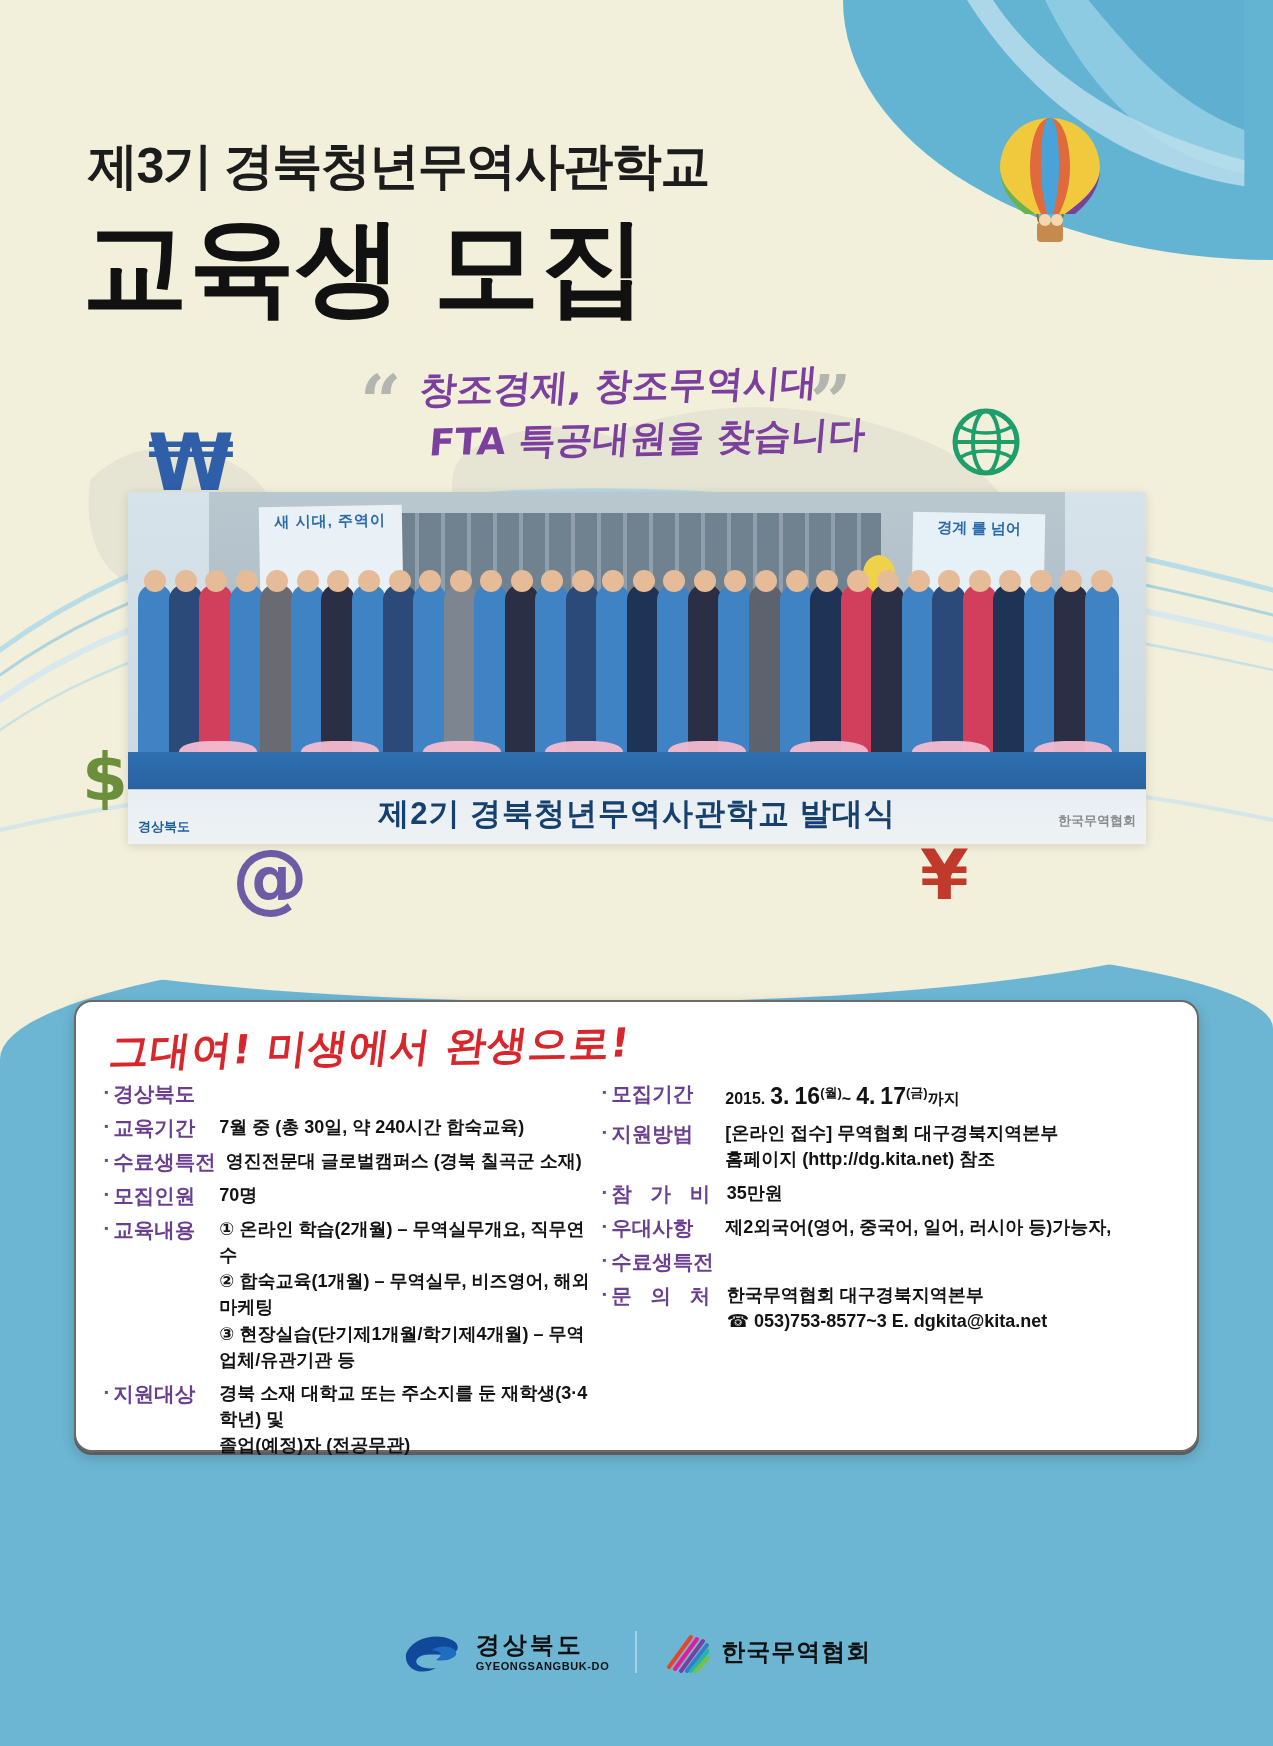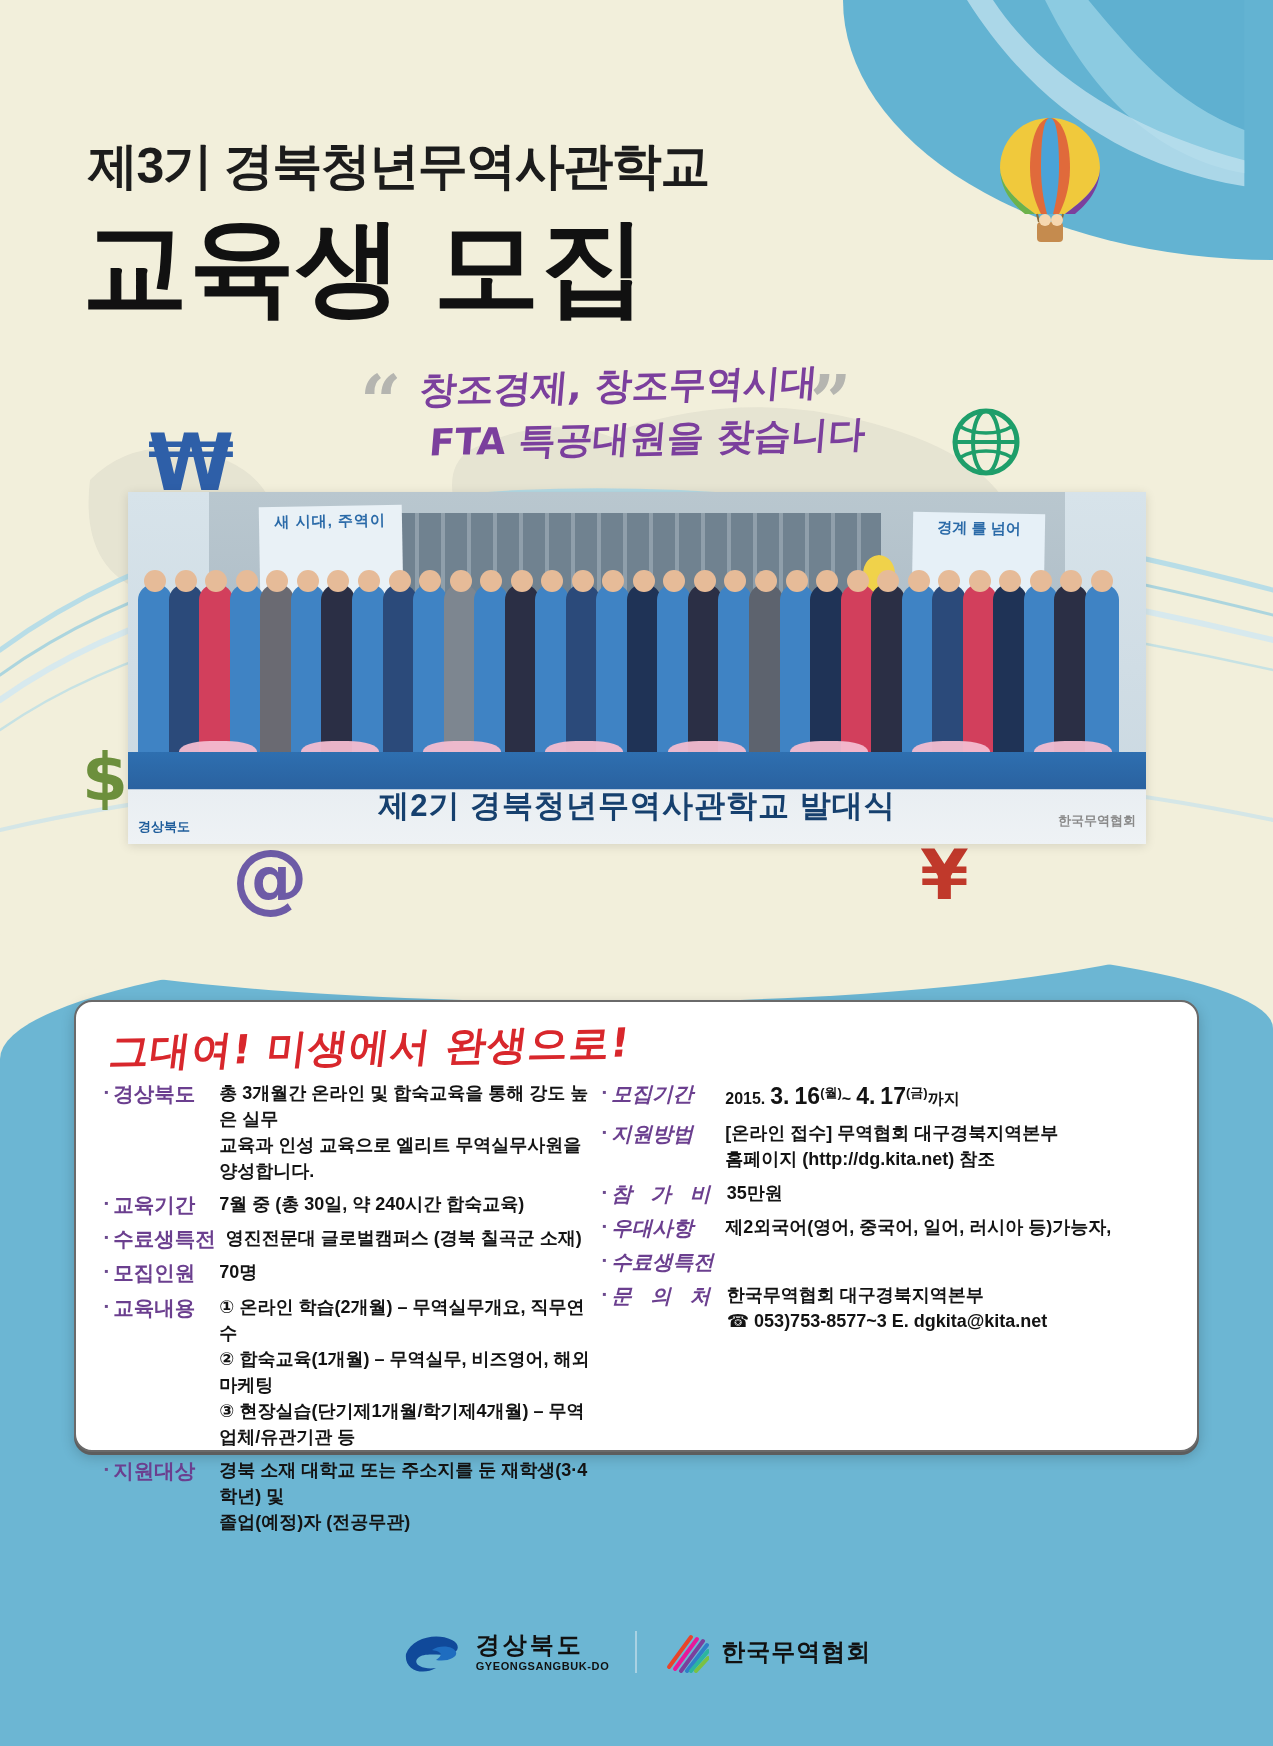--- a/index.html
+++ b/index.html
@@ -142,21 +142,21 @@
   .crowd i::before {
     content: ""; position: absolute; left: 50%; top: -14px;
     width: 22px; height: 22px; border-radius: 50%;
     background: #e6bb98; transform: translateX(-50%);
   }
   .ribbon {
     position: absolute; left: 0; bottom: 0; width: 100%; height: 26%;
     background: linear-gradient(180deg,#2e6fb0 0%, #2a62a0 40%, #e9eef2 41%, #eef2f5 100%);
   }
   .ribbon-text {
-    position: absolute; left: 0; right: 0; bottom: 17px; text-align: center;
+    position: absolute; left: 0; right: 0; bottom: 9px; text-align: center;
     font-size: 31px; font-weight: bold; color: #16406e;
     letter-spacing: 1px; white-space: nowrap;
   }
   .ribbon-logo-l {
     position: absolute; left: 10px; bottom: 8px;
     font-size: 13px; color: #1f5d9b; font-weight: bold;
   }
   .ribbon-logo-r {
     position: absolute; right: 10px; bottom: 14px;
     font-size: 13px; color: #8a8a8a; font-weight: bold;
@@ -205,21 +205,21 @@
   .value {
     color: #131313; font-size: 18px; line-height: 1.45;
     padding-left: 10px; font-weight: bold;
   }
   .value .sub { display: block; }
   .date-big { font-size: 23px; font-weight: bold; }
   .date-sm  { font-size: 16px; font-weight: bold; }
   .sup { font-size: 13px; vertical-align: super; }
 
   .col-left .label  { min-width: 96px; }
-  .col-right .label { min-width: 104px; font-style: italic; }
+  .col-right .label { min-width: 104px; }
 
   .benefits .value { line-height: 1.38; font-size: 17px; }
   .footer-logos {
     position: absolute; left: 0; right: 0; top: 1630px;
     display: flex; align-items: center; justify-content: center; gap: 26px;
   }
   .logo-gb { display: flex; align-items: center; gap: 12px; }
   .logo-gb .mark { width: 62px; height: 44px; }
   .logo-gb .txt { line-height: 1; }
   .logo-gb .ko { font-size: 24px; font-weight: bold; color: #111; letter-spacing: 3px; }
@@ -382,24 +382,20 @@
     </div>
   </div>
 
   <div class="card">
     <div class="card-title">그대여! 미생에서 완생으로!</div>
     <div class="cols">
       <div class="col-left" id="col-left">
           <div class="row">
             <span class="bullet">▪</span>
             <div class="label">경상북도</div>
-            <div class="value">
-              <span class="sub">총 3개월간 온라인 및 합숙교육을 통해 강도 높은 실무</span>
-              <span class="sub">교육과 인성 교육으로 엘리트 무역실무사원을 양성합니다.</span>
-            </div>
           </div>
           <div class="row">
             <span class="bullet">▪</span>
             <div class="label">교육기간</div>
             <div class="value">
               <span class="sub">7월 중 (총 30일, 약 240시간 합숙교육)</span>
             </div>
           </div>
           <div class="row">
             <span class="bullet">▪</span>

